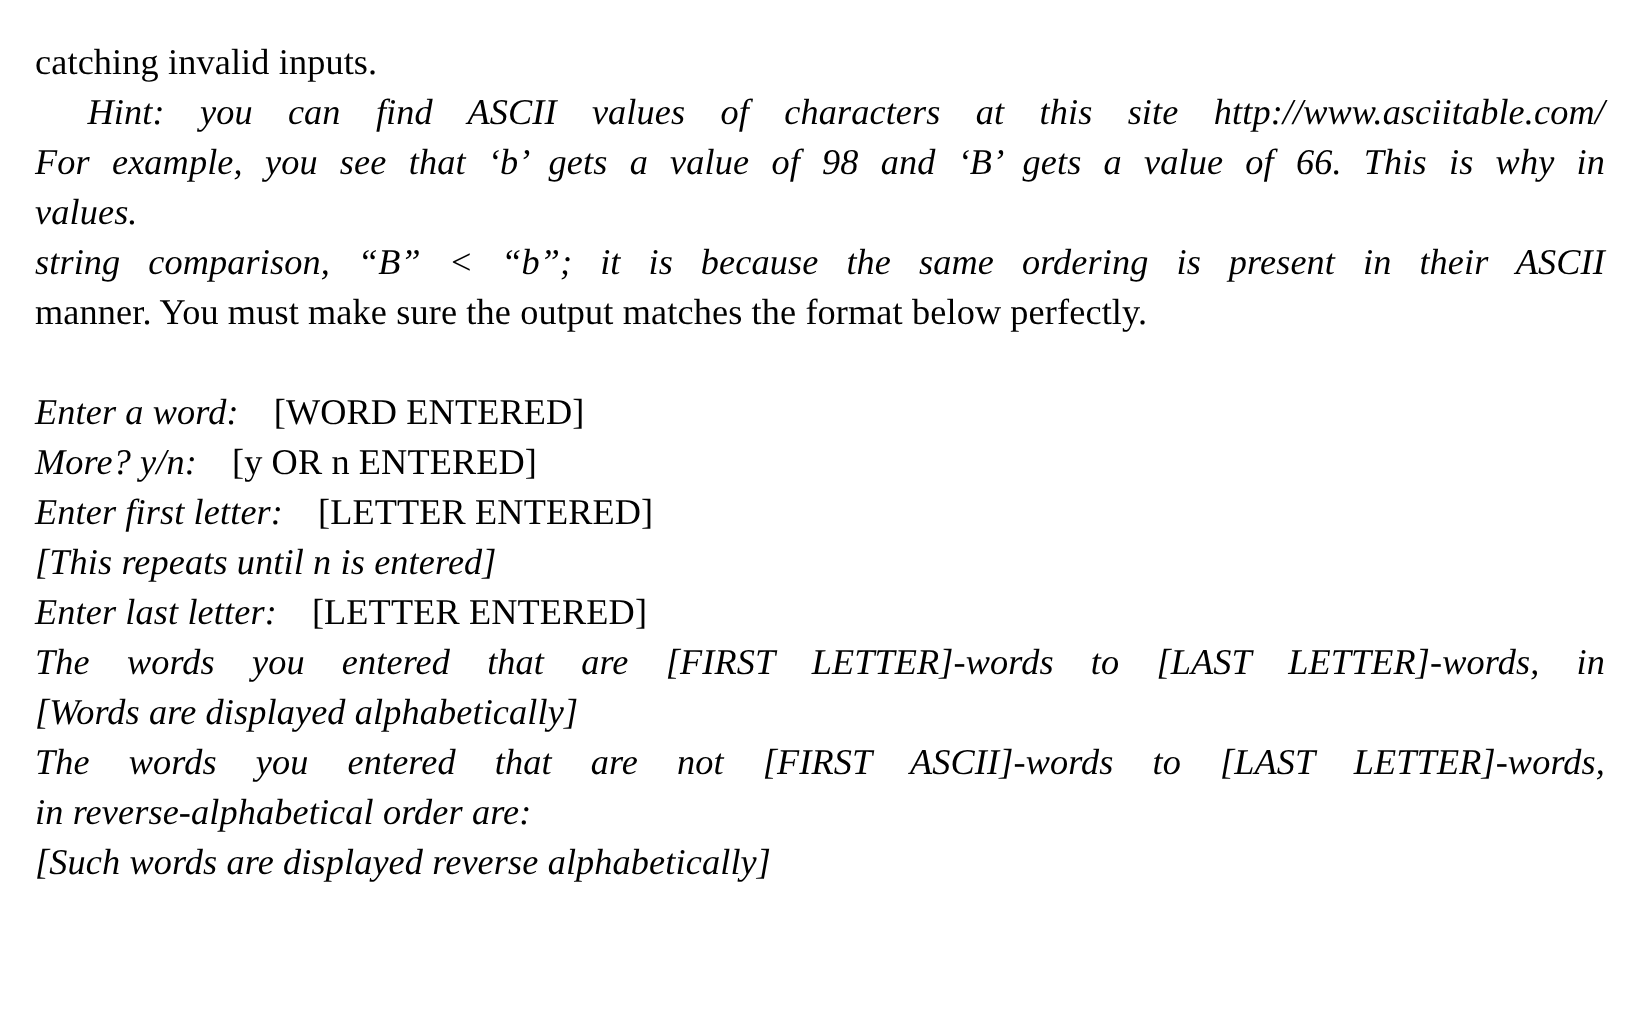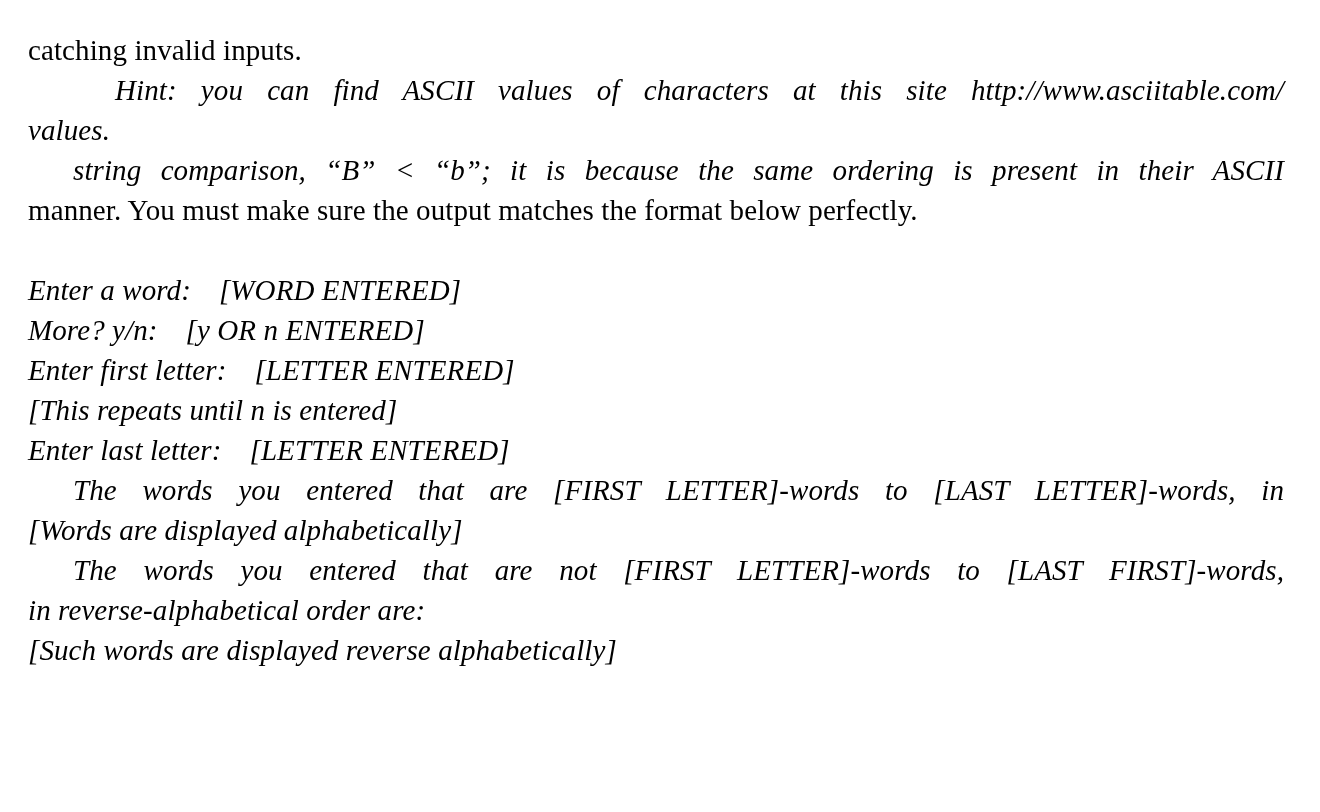--- a/index.html
+++ b/index.html
@@ -33,42 +33,42 @@
   }
   .line {
     height: 40px;
     white-space: normal;
     text-align: left;
   }
   .line.indent { text-indent: 42px; }
   .line.justify {
     text-align: justify;
     text-align-last: justify;
-    margin-left: 45px;
   }
   .line.blank { height: 40px; }
   .seg.italic { font-style: italic; }
   .seg.roman  { font-style: normal; }
-  .seg.gap-before { margin-left: 28px; font-style: italic; }
+  .seg.gap-before { margin-left: 28px; }
 </style>
 </head>
 <body>
 
 <div class="doc-page">
   <div class="doc-lines">
       <div class="line"><span class="seg roman">catching invalid inputs.</span></div>
       <div class="line indent justify"><span class="seg italic">Hint: you can find ASCII values of characters at this site http://www.asciitable.com/</span></div>
+      <div class="line justify"><span class="seg italic">For example, you see that ‘b’ gets a value of 98 and ‘B’ gets a value of 66. This is why in</span></div>
       <div class="line"><span class="seg italic">values.</span></div>
       <div class="line justify"><span class="seg italic">string comparison, “B” &lt; “b”; it is because the same ordering is present in their ASCII</span></div>
       <div class="line"><span class="seg roman">manner.  You must make sure the output matches the format below perfectly.</span></div>
       <div class="line blank"></div>
       <div class="line"><span class="seg italic">Enter a word:</span><span class="seg roman gap-before">[WORD ENTERED]</span></div>
       <div class="line"><span class="seg italic">More? y/n:</span><span class="seg roman gap-before">[y OR n ENTERED]</span></div>
       <div class="line"><span class="seg italic">Enter first letter:</span><span class="seg roman gap-before">[LETTER ENTERED]</span></div>
       <div class="line"><span class="seg italic">[This repeats until n is entered]</span></div>
       <div class="line"><span class="seg italic">Enter last letter:</span><span class="seg roman gap-before">[LETTER ENTERED]</span></div>
       <div class="line justify"><span class="seg italic">The words you entered that are [FIRST LETTER]-words to [LAST LETTER]-words, in</span></div>
       <div class="line"><span class="seg italic">[Words are displayed alphabetically]</span></div>
-      <div class="line justify"><span class="seg italic">The words you entered that are not [FIRST LETTER]-words to [LAST FIRST]-words,</span></div>
+      <div class="line justify"><span class="seg italic">The words you entered that are not [FIRST ASCII]-words to [LAST LETTER]-words,</span></div>
       <div class="line"><span class="seg italic">in reverse-alphabetical order are:</span></div>
       <div class="line"><span class="seg italic">[Such words are displayed reverse alphabetically]</span></div>
     </div>
 </div>
 
 </body></html>

